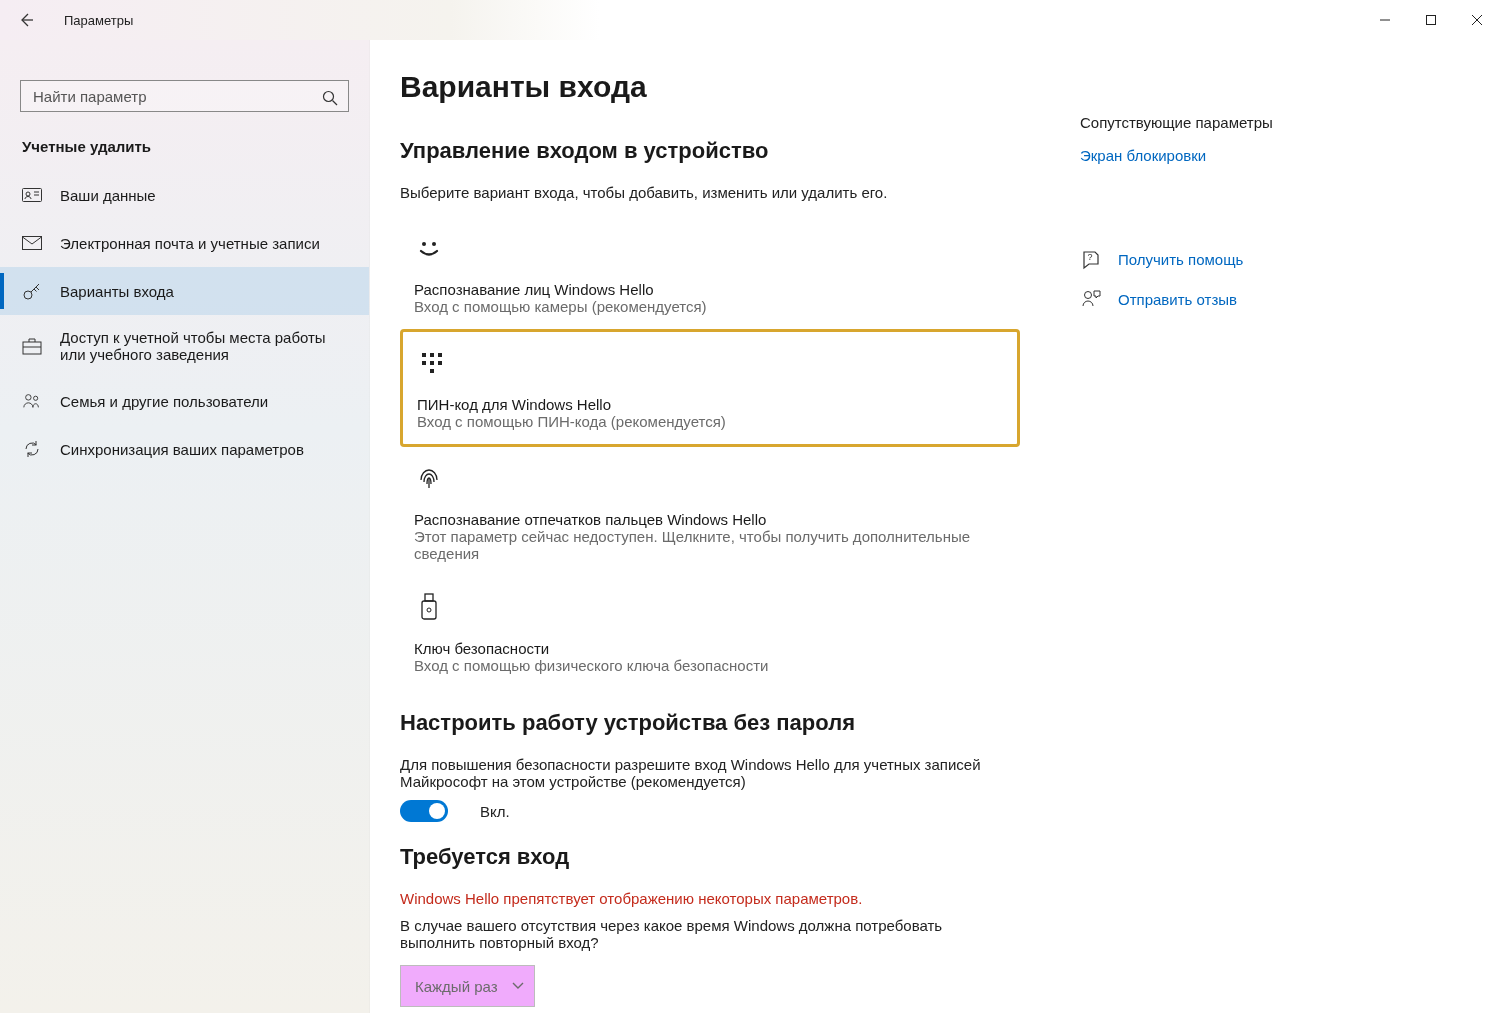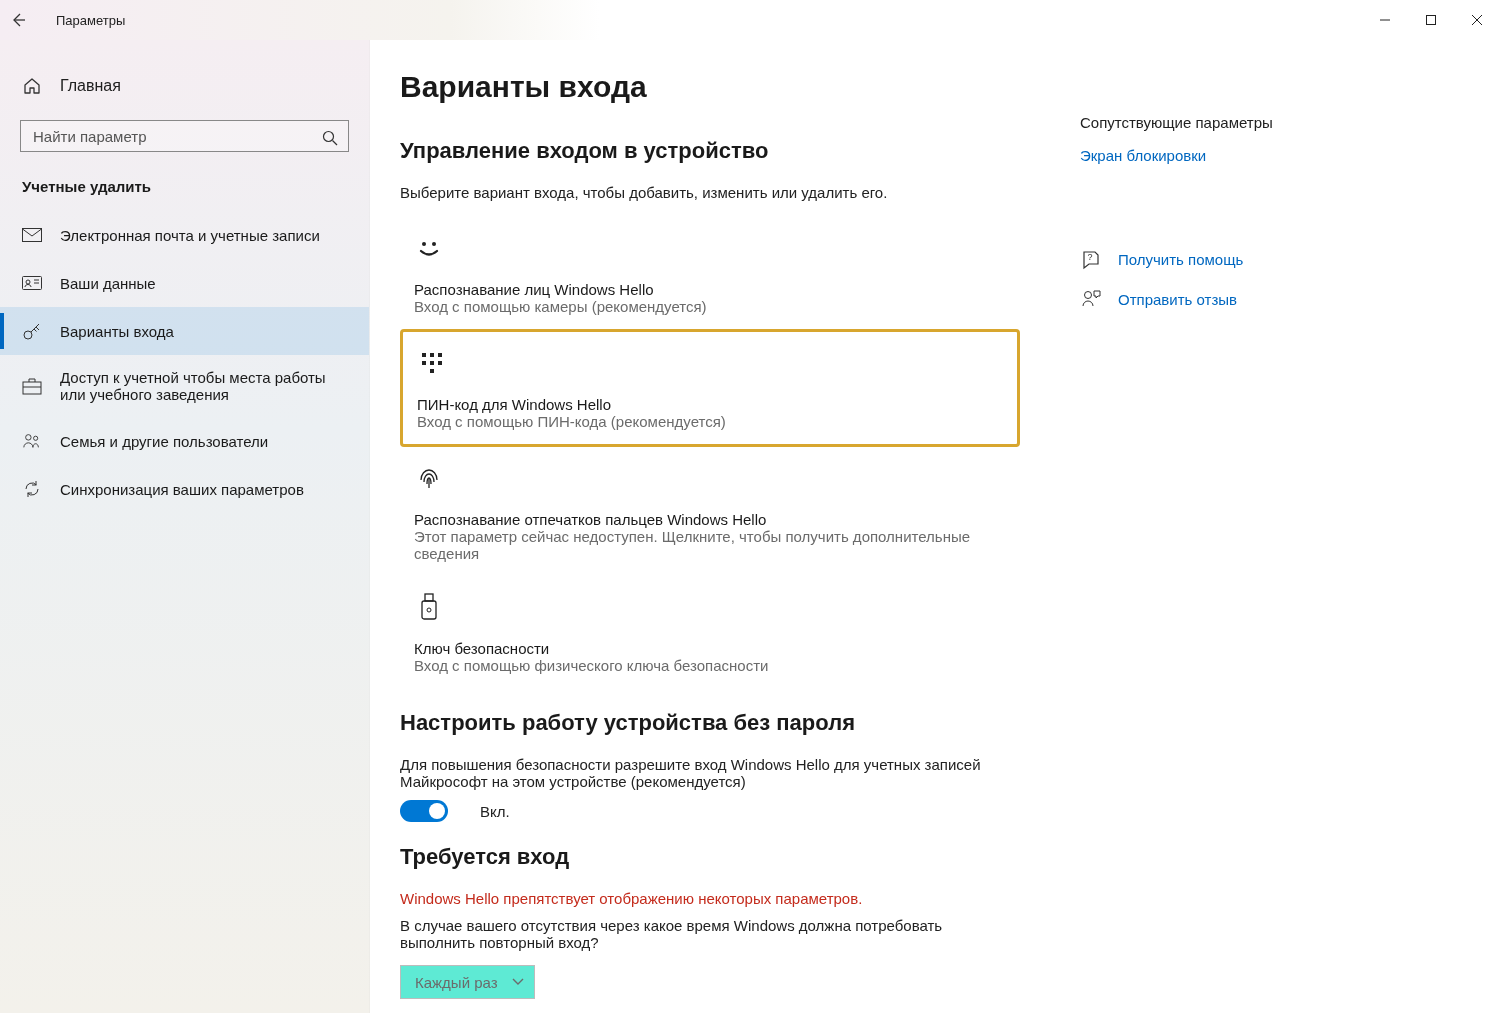--- a/index.html
+++ b/index.html
@@ -1,19 +1,19 @@
 <!DOCTYPE html>
 <html><head>
 <meta charset="utf-8">
 <style>
 * { box-sizing: border-box; margin: 0; padding: 0; font-family: "Segoe UI", Tahoma, sans-serif; }
 html, body { width: 1500px; height: 1013px; overflow: hidden; }
 body { background: #fff; display: flex; flex-direction: column; }
 
-.titlebar { height: 40px; display: flex; align-items: center; padding-left: 4px; background: linear-gradient(90deg,#f5edf3 0%,#f5f3ee 30%, #ffffff 40%); text-align: center; }
+.titlebar { height: 40px; display: flex; align-items: center; padding-left: 12px; background: linear-gradient(90deg,#f5edf3 0%,#f5f3ee 30%, #ffffff 40%); text-align: center; }
 .titlebar .back { width: 28px; height: 28px; display:flex; align-items:center; justify-content:center; cursor:pointer; }
 .titlebar .title { margin-left: 24px; font-size: 13px; color: #222; }
 .winbtns { margin-left: auto; display: flex; }
 .winbtn { width: 46px; height: 32px; display:flex; align-items:center; justify-content:center; cursor:pointer; }
 
 .body { flex: 1; display: flex; overflow: hidden; }
 
 .sidebar { width: 370px; background: linear-gradient(180deg,#f5eef2 0%, #ecf0f3 40%, #f3f1eb 100%); border-right: 1px solid #dcdcdc30; padding-top: 26px; }
 .homeitem { display:flex; align-items:center; gap:18px; padding: 10px 22px; font-size:16px; color:#202020; cursor:pointer; }
 .homeitem .ico { width:20px; height:20px; display:flex; align-items:center; justify-content:center; }
@@ -41,21 +41,21 @@
 .option.highlight { border: 3px solid #d8a62e; border-radius:4px; }
 
 .toggle-row { display:flex; align-items:center; gap:32px; margin-top:10px; }
 .toggle { width:48px; height:22px; border-radius:11px; background:#0078d4; position:relative; cursor:pointer; }
 .toggle::after { content:""; position:absolute; right:3px; top:3px; width:16px; height:16px; border-radius:50%; background:#fff; }
 .togglelabel { font-size:15px; color:#222; }
 
 .warning { color:#c42b1c; font-size:15px; margin-top:16px;}
 .para { color:#222; font-size:15px; margin-top:10px; }
 
-.combo { margin-top:14px; display:inline-flex; align-items:center; height:34px; padding: 0 10px 0 14px; border:1px solid #bcbcbc; background:#5eead4; color:#6b6b6b; gap:14px; font-size:15px; }
+.combo { margin-top:14px; display:inline-flex; align-items:center; height:42px; padding: 0 10px 0 14px; border:1px solid #bcbcbc; background:#f0abfc; color:#6b6b6b; gap:14px; font-size:15px; }
 .combo .chev{ font-size:12px; }
 
 .asidehdr { font-size:15px; color:#222; margin-bottom:16px; }
 .asidelink { color:#0067c0; font-size:15px; display:block; margin-bottom:12px; cursor:pointer; }
 .asiderow { display:flex; align-items:center; gap:16px; margin-top:18px; cursor:pointer; }
 .asiderow .aico{ width:22px; height:22px; display:flex; align-items:center; justify-content:center;}
 .asiderow .alabel{ color:#0067c0; font-size:15px; }
 .aside-spacer { height: 54px; }
 
 svg { display:block; }
@@ -87,62 +87,54 @@
           <line x1="1" y1="1" x2="11" y2="11" stroke="#222" stroke-width="1"></line>
           <line x1="11" y1="1" x2="1" y2="11" stroke="#222" stroke-width="1"></line>
         </svg>
       </div>
   </div>
 </div>
 
 <div class="body">
 
   <div class="sidebar">
-    <div class="homeitem">
-      <span class="ico">
-        <svg width="20" height="20" viewBox="0 0 20 20">
-            <path d="M3 9 L10 3 L17 9 V17 H12 V12 H8 V17 H3 Z" stroke="#333" stroke-width="1.3" fill="none" stroke-linejoin="round"></path>
-          </svg>
-      </span>
-      <span>Главная</span>
-    </div>
 
     <div class="searchwrap">
       <input type="text" placeholder="Найти параметр" style="">
       <span class="sico">
         <svg width="18" height="18" viewBox="0 0 18 18">
             <circle cx="7.5" cy="7.5" r="5" stroke="#333" stroke-width="1.2" fill="none"></circle>
             <line x1="11.5" y1="11.5" x2="16" y2="16" stroke="#333" stroke-width="1.2"></line>
           </svg>
       </span>
     </div>
 
     <div class="category">Учетные удалить</div>
 
     <div class="navitem">
       <span class="ico">
         <svg width="20" height="14" viewBox="0 0 20 14">
-            <rect x="0.5" y="0.5" width="19" height="13" stroke="#333" fill="none"></rect>
-            <path d="M0.5 1 L10 8 L19.5 1" stroke="#333" fill="none"></path>
-          </svg>
-      </span>
-      <span>Электронная почта и учетные записи</span>
-    </div>
-
-    <div class="navitem">
-      <span class="ico">
-        <svg width="20" height="14" viewBox="0 0 20 14">
             <rect x="0.5" y="0.5" width="19" height="13" rx="1" stroke="#333" fill="none"></rect>
             <circle cx="6" cy="6" r="2" stroke="#333" fill="none"></circle>
             <path d="M3 11c0-1.5 1.5-2.5 3-2.5s3 1 3 2.5" stroke="#333" fill="none"></path>
             <line x1="12" y1="4" x2="17" y2="4" stroke="#333"></line>
             <line x1="12" y1="7" x2="17" y2="7" stroke="#333"></line>
           </svg>
       </span>
       <span>Ваши данные</span>
+    </div>
+
+    <div class="navitem">
+      <span class="ico">
+        <svg width="20" height="14" viewBox="0 0 20 14">
+            <rect x="0.5" y="0.5" width="19" height="13" stroke="#333" fill="none"></rect>
+            <path d="M0.5 1 L10 8 L19.5 1" stroke="#333" fill="none"></path>
+          </svg>
+      </span>
+      <span>Электронная почта и учетные записи</span>
     </div>
 
     <div class="navitem selected">
       <span class="ico">
         <svg width="20" height="20" viewBox="0 0 20 20">
             <circle cx="6" cy="14" r="4" stroke="#333" fill="none"></circle>
             <path d="M9 11 L17 3 M14 6 L17 9 M12 8 L14.5 10.5" stroke="#333" fill="none"></path>
           </svg>
       </span>
       <span>Варианты входа</span>

